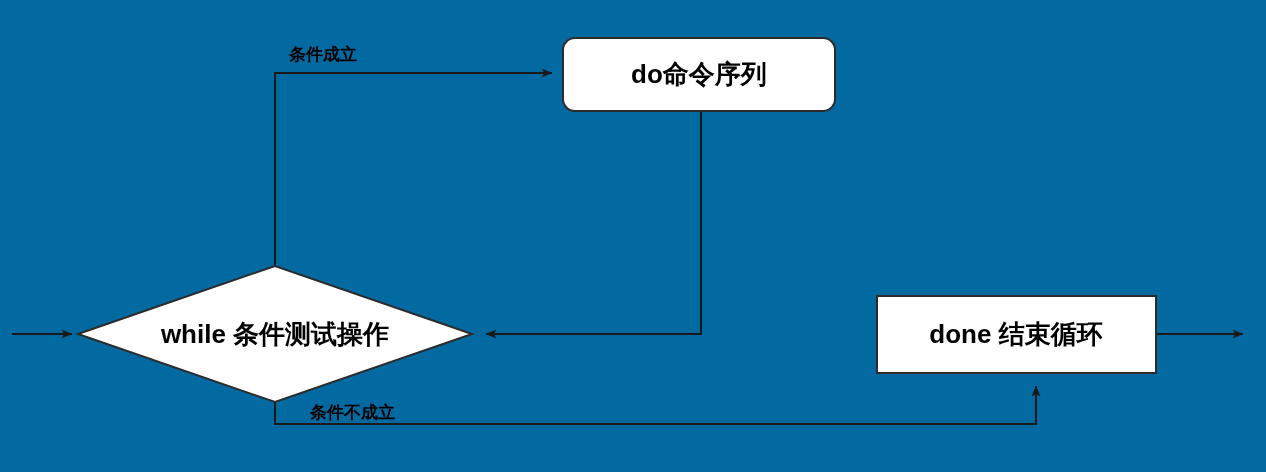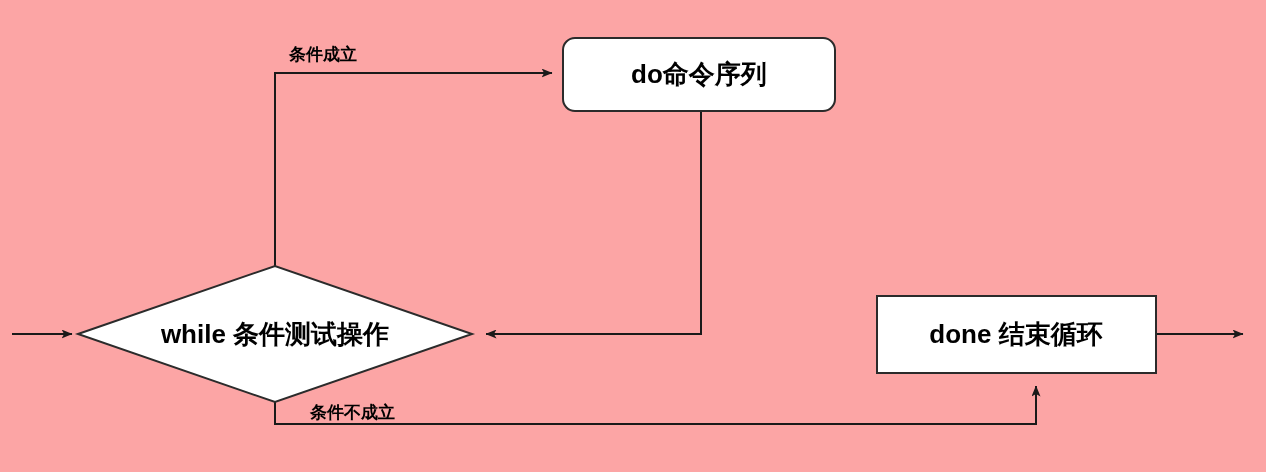--- a/index.html
+++ b/index.html
@@ -7,21 +7,21 @@
     padding: 0;
     background: #ffffff;
   }
   body {
     font-family: "Liberation Sans", "DejaVu Sans", sans-serif;
   }
   #canvas {
     position: relative;
     width: 1266px;
     height: 472px;
-    background: #fca5a5;
+    background: #0369a1;
     overflow: hidden;
   }
   #flow-svg {
     position: absolute;
     left: 0;
     top: 0;
   }
   .node-text {
     font-weight: bold;
     fill: #000000;

